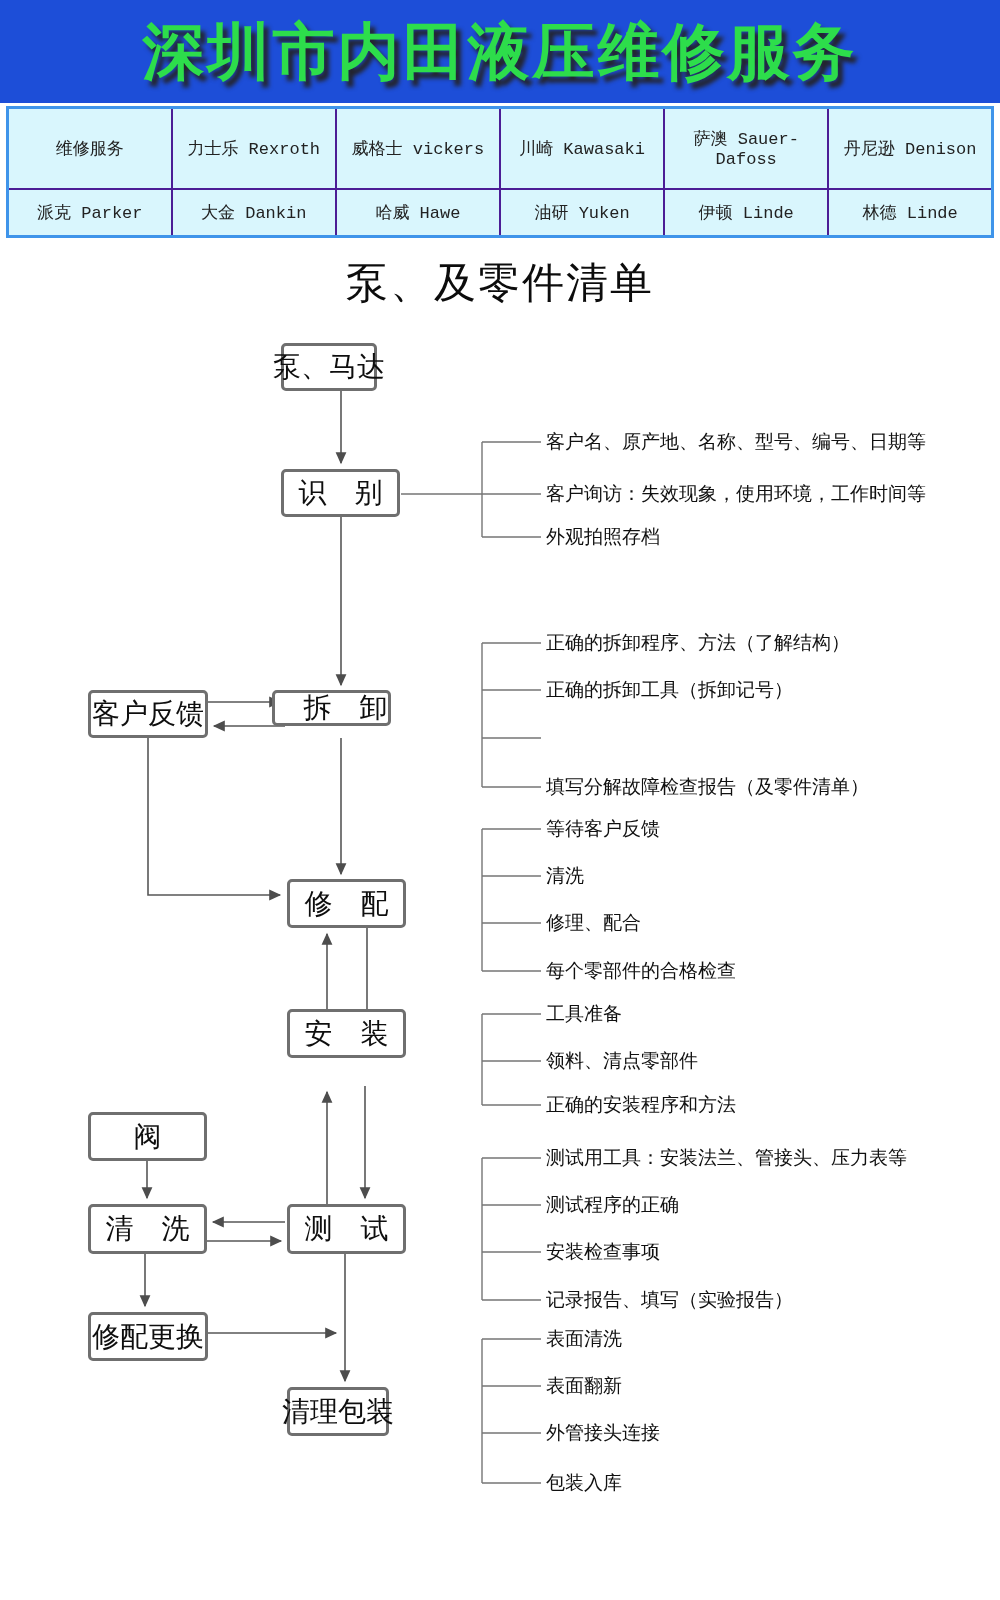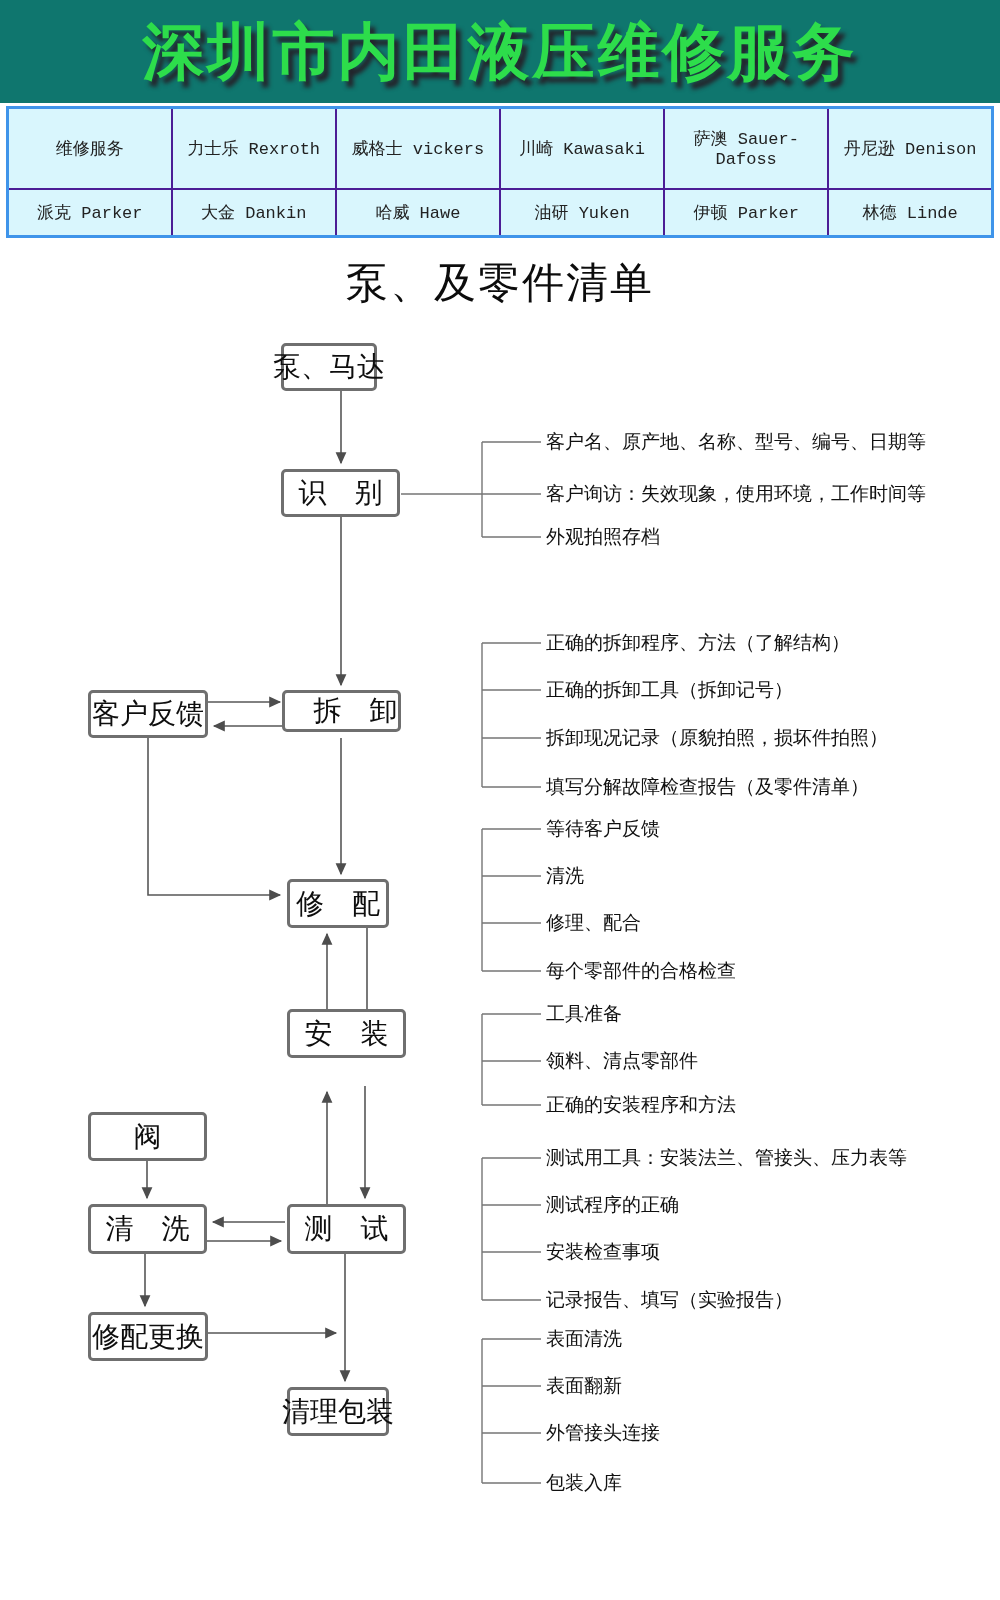--- a/index.html
+++ b/index.html
@@ -1,20 +1,20 @@
 <!DOCTYPE html>
 <html><head>
 <meta charset="utf-8">
 <style>
   html,body{margin:0;padding:0;background:#888;}
   .page{position:relative;width:1000px;height:1600px;background:#ffffff;
         font-family:"Liberation Sans",sans-serif;overflow:hidden;margin:0 auto;}
 
   
-  .banner{position:absolute;left:0;width:1000px;background:#0f766e;
+  .banner{position:absolute;left:0;width:1000px;background:#1d4ed8;
           display:flex;align-items:center;justify-content:center;}
   .header-banner{top:0;height:103px;}
   .footer-banner{top:1510px;height:90px;gap:55px;}
   .header-title{font-size:62px;font-weight:bold;color:#2ddd4b;letter-spacing:3px;
                 text-shadow:5px 6px 4px #24242b;white-space:nowrap;}
   .footer-banner span{font-size:44px;font-weight:bold;color:#2ddd4b;
                 text-shadow:4px 5px 3px #24242b;white-space:nowrap;}
 
   
   .brands{position:absolute;left:6px;top:106px;width:988px;height:132px;
@@ -53,21 +53,21 @@
       <td>威格士 vickers</td>
       <td>川崎 Kawasaki</td>
       <td>萨澳 Sauer-Dafoss</td>
       <td>丹尼逊 Denison</td>
     </tr>
     <tr>
       <td>派克 Parker</td>
       <td>大金 Dankin</td>
       <td>哈威 Hawe</td>
       <td>油研 Yuken</td>
-      <td>伊顿 Parker</td>
+      <td>伊顿 Linde</td>
       <td>林德 Linde</td>
     </tr>
   </tbody>
     </table>
 
   <div class="diagram-title">泵、及零件清单</div>
 
   <svg class="wires" width="1000" height="1600" viewBox="0 0 1000 1600">
     <defs>
       <marker id="arrow" viewBox="0 0 12 12" refX="10" refY="6" markerWidth="9" markerHeight="9" orient="auto-start-reverse">
@@ -98,36 +98,35 @@
       <path d="M482 829 V971 M482 829 H541 M482 876 H541 M482 923 H541 M482 971 H541"></path>
       <path d="M482 1014 V1105 M482 1014 H541 M482 1061 H541 M482 1105 H541"></path>
       <path d="M482 1158 V1300 M482 1158 H541 M482 1205 H541 M482 1252 H541 M482 1300 H541"></path>
       <path d="M482 1339 V1483 M482 1339 H541 M482 1386 H541 M482 1433 H541 M482 1483 H541"></path>
     </g>
   </svg>
 
   <div class="node" style="left:281px;top:343px;width:96px;height:48px;">泵、马达</div>
   <div class="node" style="left:281px;top:469px;width:119px;height:48px;">识　别</div>
   <div class="node" style="left:88px;top:690px;width:120px;height:48px;">客户反馈</div>
-  <div class="node" style="left:282px;top:690px;width:119px;height:42px;padding-left:28px;">拆　卸</div>
-  <div class="node" style="left:287px;top:879px;width:102px;height:49px;">修　配</div>
+  <div class="node" style="left:272px;top:690px;width:119px;height:36px;padding-left:28px;">拆　卸</div>
+  <div class="node" style="left:287px;top:879px;width:119px;height:49px;">修　配</div>
   <div class="node" style="left:287px;top:1009px;width:119px;height:49px;">安　装</div>
   <div class="node" style="left:88px;top:1112px;width:119px;height:49px;">阀</div>
   <div class="node" style="left:88px;top:1204px;width:119px;height:50px;">清　洗</div>
   <div class="node" style="left:287px;top:1204px;width:119px;height:50px;">测　试</div>
   <div class="node" style="left:88px;top:1312px;width:120px;height:49px;">修配更换</div>
   <div class="node" style="left:287px;top:1387px;width:102px;height:49px;">清理包装</div>
 
   <div class="ann" style="top:442px;">客户名、原产地、名称、型号、编号、日期等</div>
   <div class="ann" style="top:494px;">客户询访：失效现象，使用环境，工作时间等</div>
   <div class="ann" style="top:537px;">外观拍照存档</div>
 
   <div class="ann" style="top:643px;">正确的拆卸程序、方法（了解结构）</div>
   <div class="ann" style="top:690px;">正确的拆卸工具（拆卸记号）</div>
-  <div class="ann" style="top:738px;">拆卸现况记录（原貌拍照，损坏件拍照）</div>
   <div class="ann" style="top:787px;">填写分解故障检查报告（及零件清单）</div>
 
   <div class="ann" style="top:829px;">等待客户反馈</div>
   <div class="ann" style="top:876px;">清洗</div>
   <div class="ann" style="top:923px;">修理、配合</div>
   <div class="ann" style="top:971px;">每个零部件的合格检查</div>
 
   <div class="ann" style="top:1014px;">工具准备</div>
   <div class="ann" style="top:1061px;">领料、清点零部件</div>
   <div class="ann" style="top:1105px;">正确的安装程序和方法</div>

